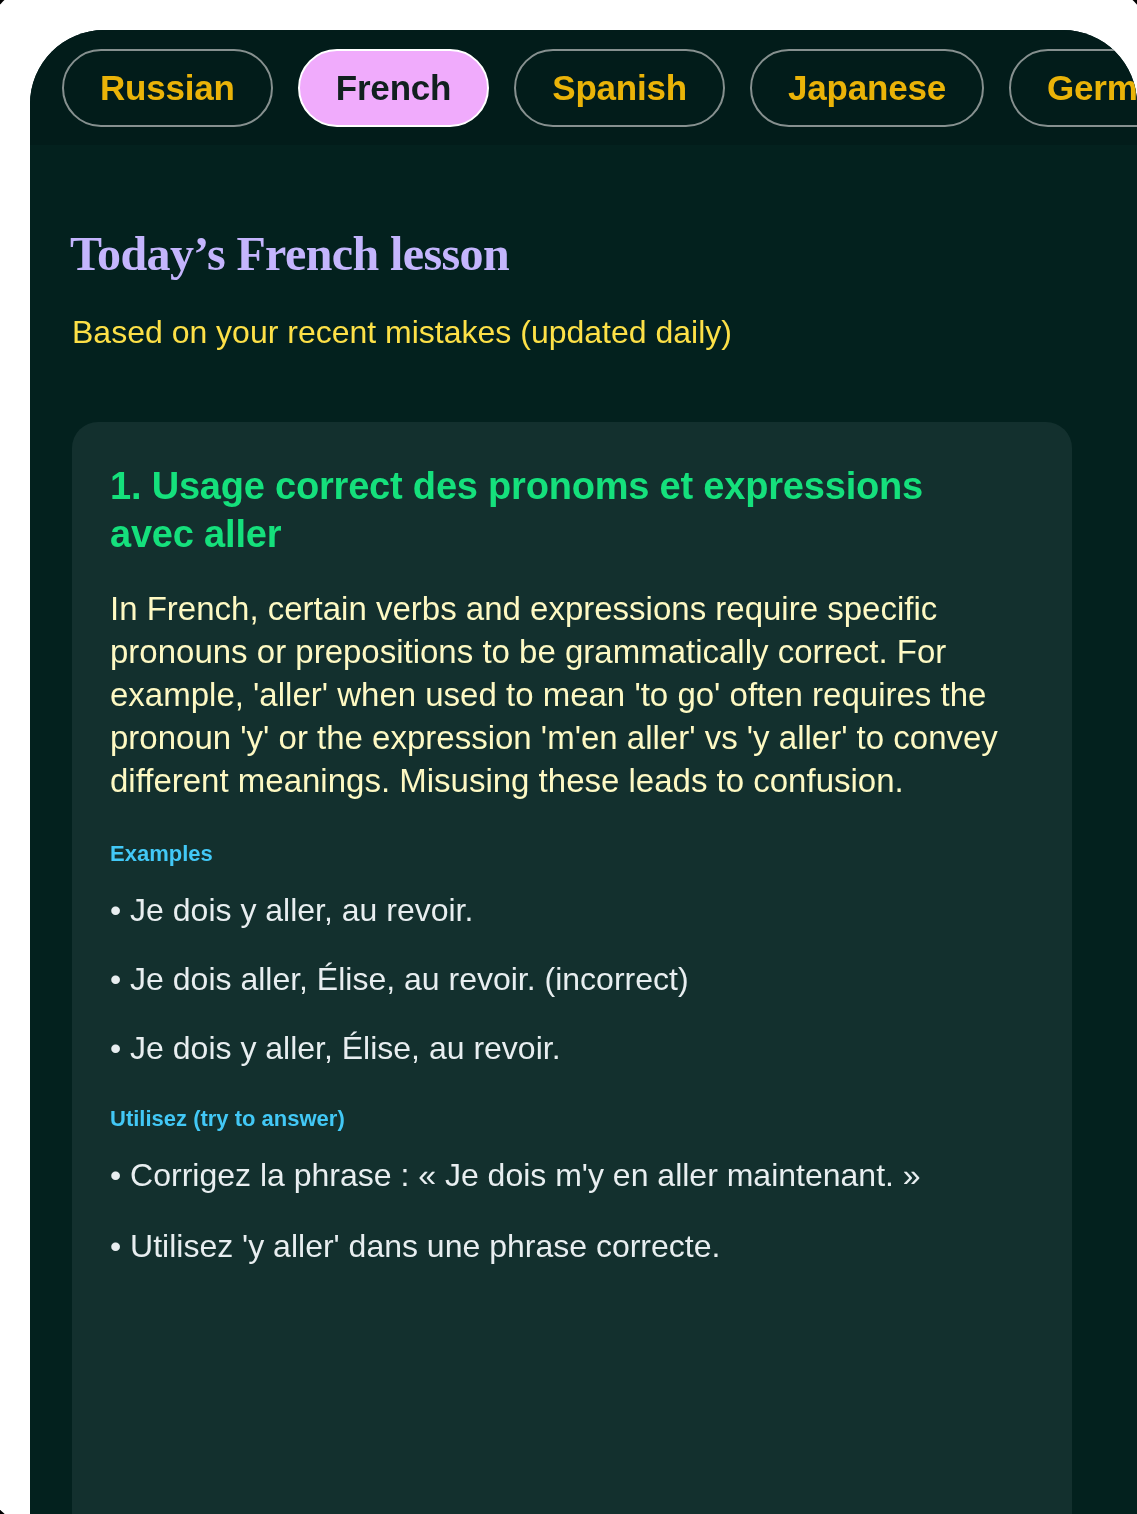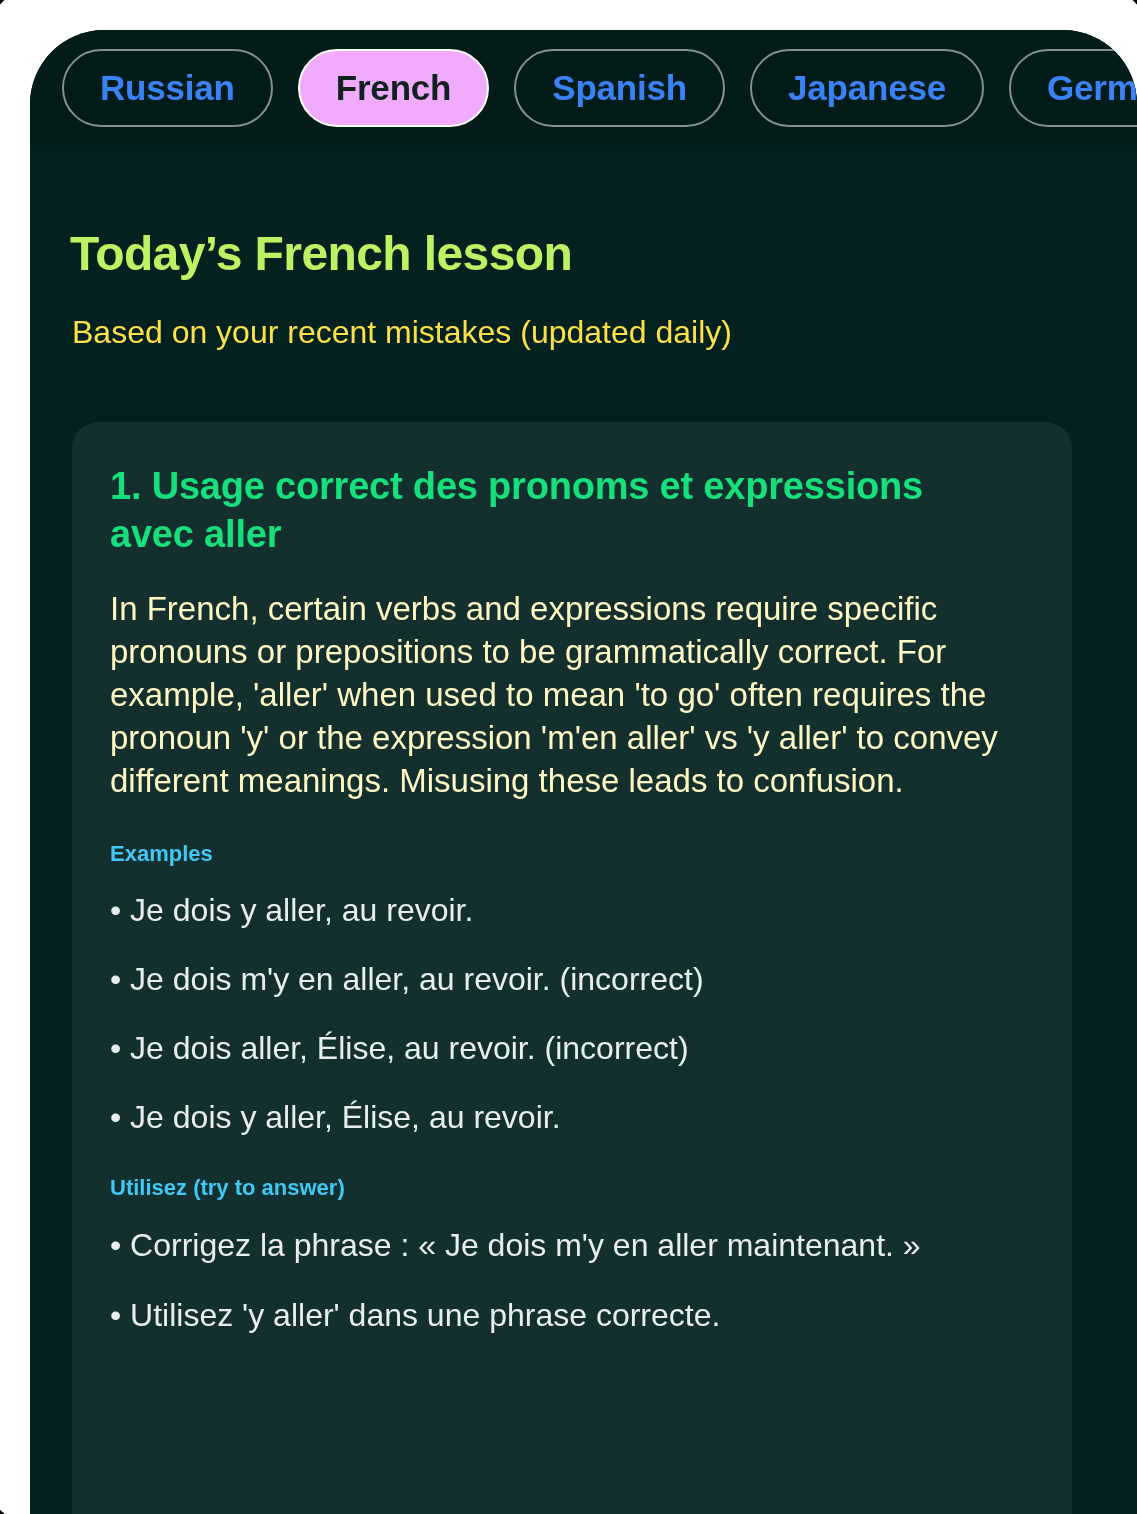--- a/index.html
+++ b/index.html
@@ -67,21 +67,21 @@
   .tab-pill {
     box-sizing: border-box;
     height: 78px;
     padding: 0 36px;
     display: flex;
     align-items: center;
     justify-content: center;
     border-radius: 39px;
     border: 2px solid #86908f;
     background: transparent;
-    color: #3b82f6;
+    color: #eab308;
     font-size: 35px;
     font-weight: 700;
     letter-spacing: -0.2px;
     flex: 0 0 auto;
   }
   .tab-pill.active {
     background: #f0abfc;
     border-color: #ffffff;
     color: #11211f;
   }
@@ -94,25 +94,26 @@
     width: 1107px;
     height: 1399px;
     background: #03211e;
     overflow: hidden;
   }
 
   #page-title {
     position: absolute;
     left: 40px;
     top: 82px;
-    color: #bef264;
+    color: #c4b5fd;
     font-size: 48px;
     font-weight: 700;
     letter-spacing: -0.6px;
     line-height: 1.12;
+    font-family: Liberation Serif, serif;
   }
   #page-subtitle {
     position: absolute;
     left: 42px;
     top: 168px;
     color: #fde047;
     font-size: 32px;
     font-weight: 400;
     line-height: 1.2;
   }
@@ -220,24 +221,20 @@
 
         <div class="section-heading">Examples</div>
 
         <ul class="bullet-list">
           <li class="bullet-item">
             <span class="bullet-dot">• </span>
             <span class="bullet-text">Je dois y aller, au revoir.</span>
           </li>
           <li class="bullet-item">
             <span class="bullet-dot">• </span>
-            <span class="bullet-text">Je dois m'y en aller, au revoir. (incorrect)</span>
-          </li>
-          <li class="bullet-item">
-            <span class="bullet-dot">• </span>
             <span class="bullet-text">Je dois aller, Élise, au revoir. (incorrect)</span>
           </li>
           <li class="bullet-item">
             <span class="bullet-dot">• </span>
             <span class="bullet-text">Je dois y aller, Élise, au revoir.</span>
           </li>
         </ul>
 
         <div class="section-heading">Utilisez (try to answer)</div>
 

